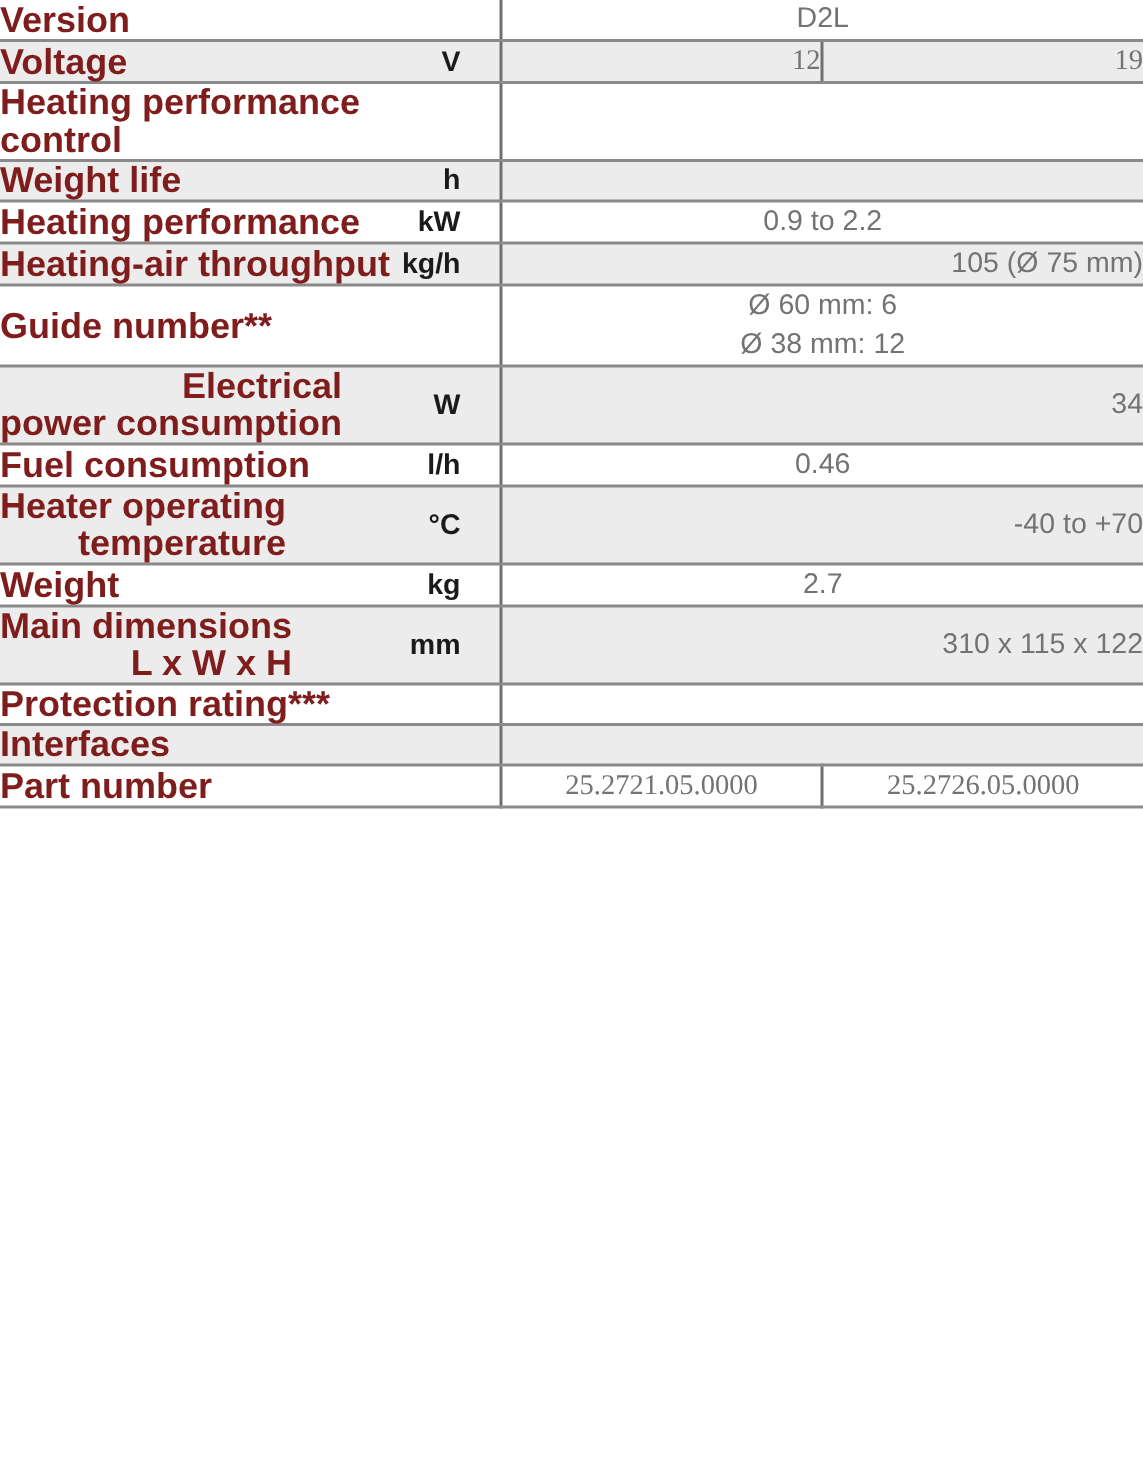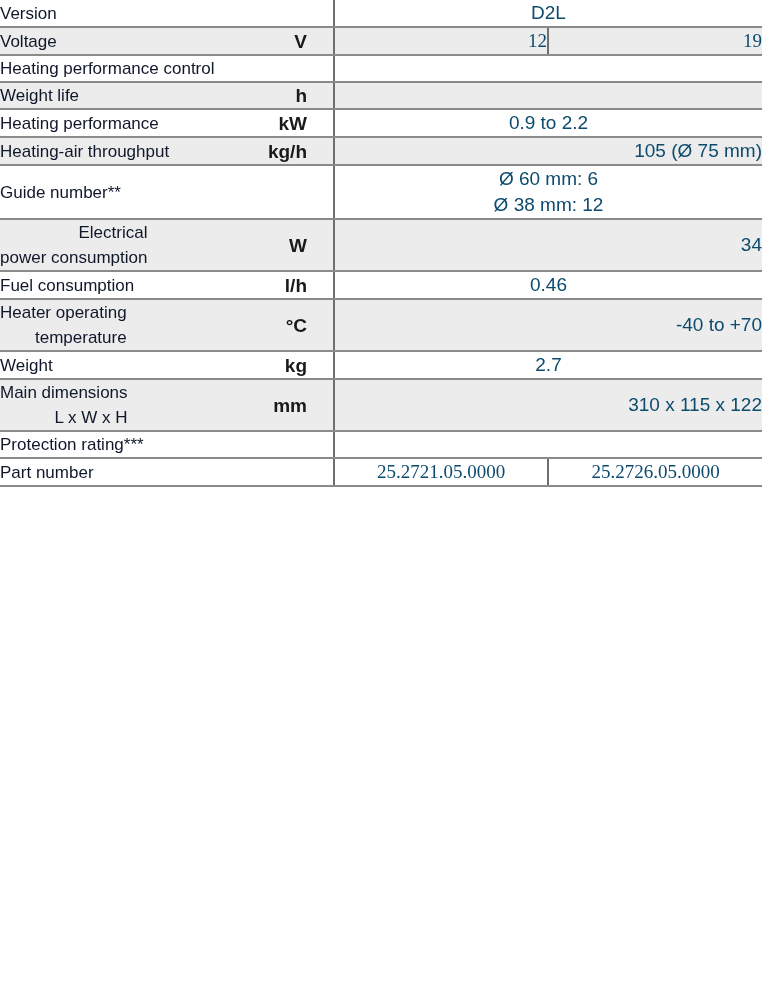--- a/index.html
+++ b/index.html
@@ -33,40 +33,40 @@
     border-right: 2px solid #6f6f6f;
     padding: 6px 0 6px 14px;
     box-sizing: border-box;
   }
   .label-inner {
     display: flex;
     align-items: center;
     justify-content: space-between;
   }
   .label-text {
-    font-size: 17px;
+    font-size: 24px;
     line-height: 25px;
-    font-weight: 400;
-    color: #0f172a;
+    font-weight: 700;
+    color: #7f1d1d;
     white-space: pre-line;
   }
   .unit-text {
     font-size: 19px;
     line-height: 25px;
     font-weight: 700;
     color: #1a1a1a;
     padding-right: 26px;
     white-space: nowrap;
   }
   
   .value-cell {
     text-align: center;
     font-size: 19px;
     line-height: 26px;
-    color: #0c4a6e;
+    color: #737373;
     padding: 6px 4px;
     box-sizing: border-box;
     white-space: pre-line;
   }
   .value-split {
     width: 214px;
     font-family: Liberation Serif, serif;
   }
   .cell-divider {
     border-right: 2px solid #6f6f6f;
@@ -211,20 +211,29 @@
     <tr class="band-light sep">
       <td class="label-cell">
         <div class="label-inner">
           <span class="label-text">Protection rating***</span>
           <span class="unit-text"></span>
         </div>
       </td>
       <td class="value-cell empty-val" colspan="2"></td>
     </tr>
 
+    <tr class="band-grey sep">
+      <td class="label-cell">
+        <div class="label-inner">
+          <span class="label-text">Interfaces</span>
+          <span class="unit-text"></span>
+        </div>
+      </td>
+      <td class="value-cell empty-val" colspan="2"></td>
+    </tr>
 
     <tr class="band-light sep">
       <td class="label-cell">
         <div class="label-inner">
           <span class="label-text">Part number</span>
           <span class="unit-text"></span>
         </div>
       </td>
       <td class="value-cell value-split cell-divider">25.2721.05.0000</td>
       <td class="value-cell value-split">25.2726.05.0000</td>

